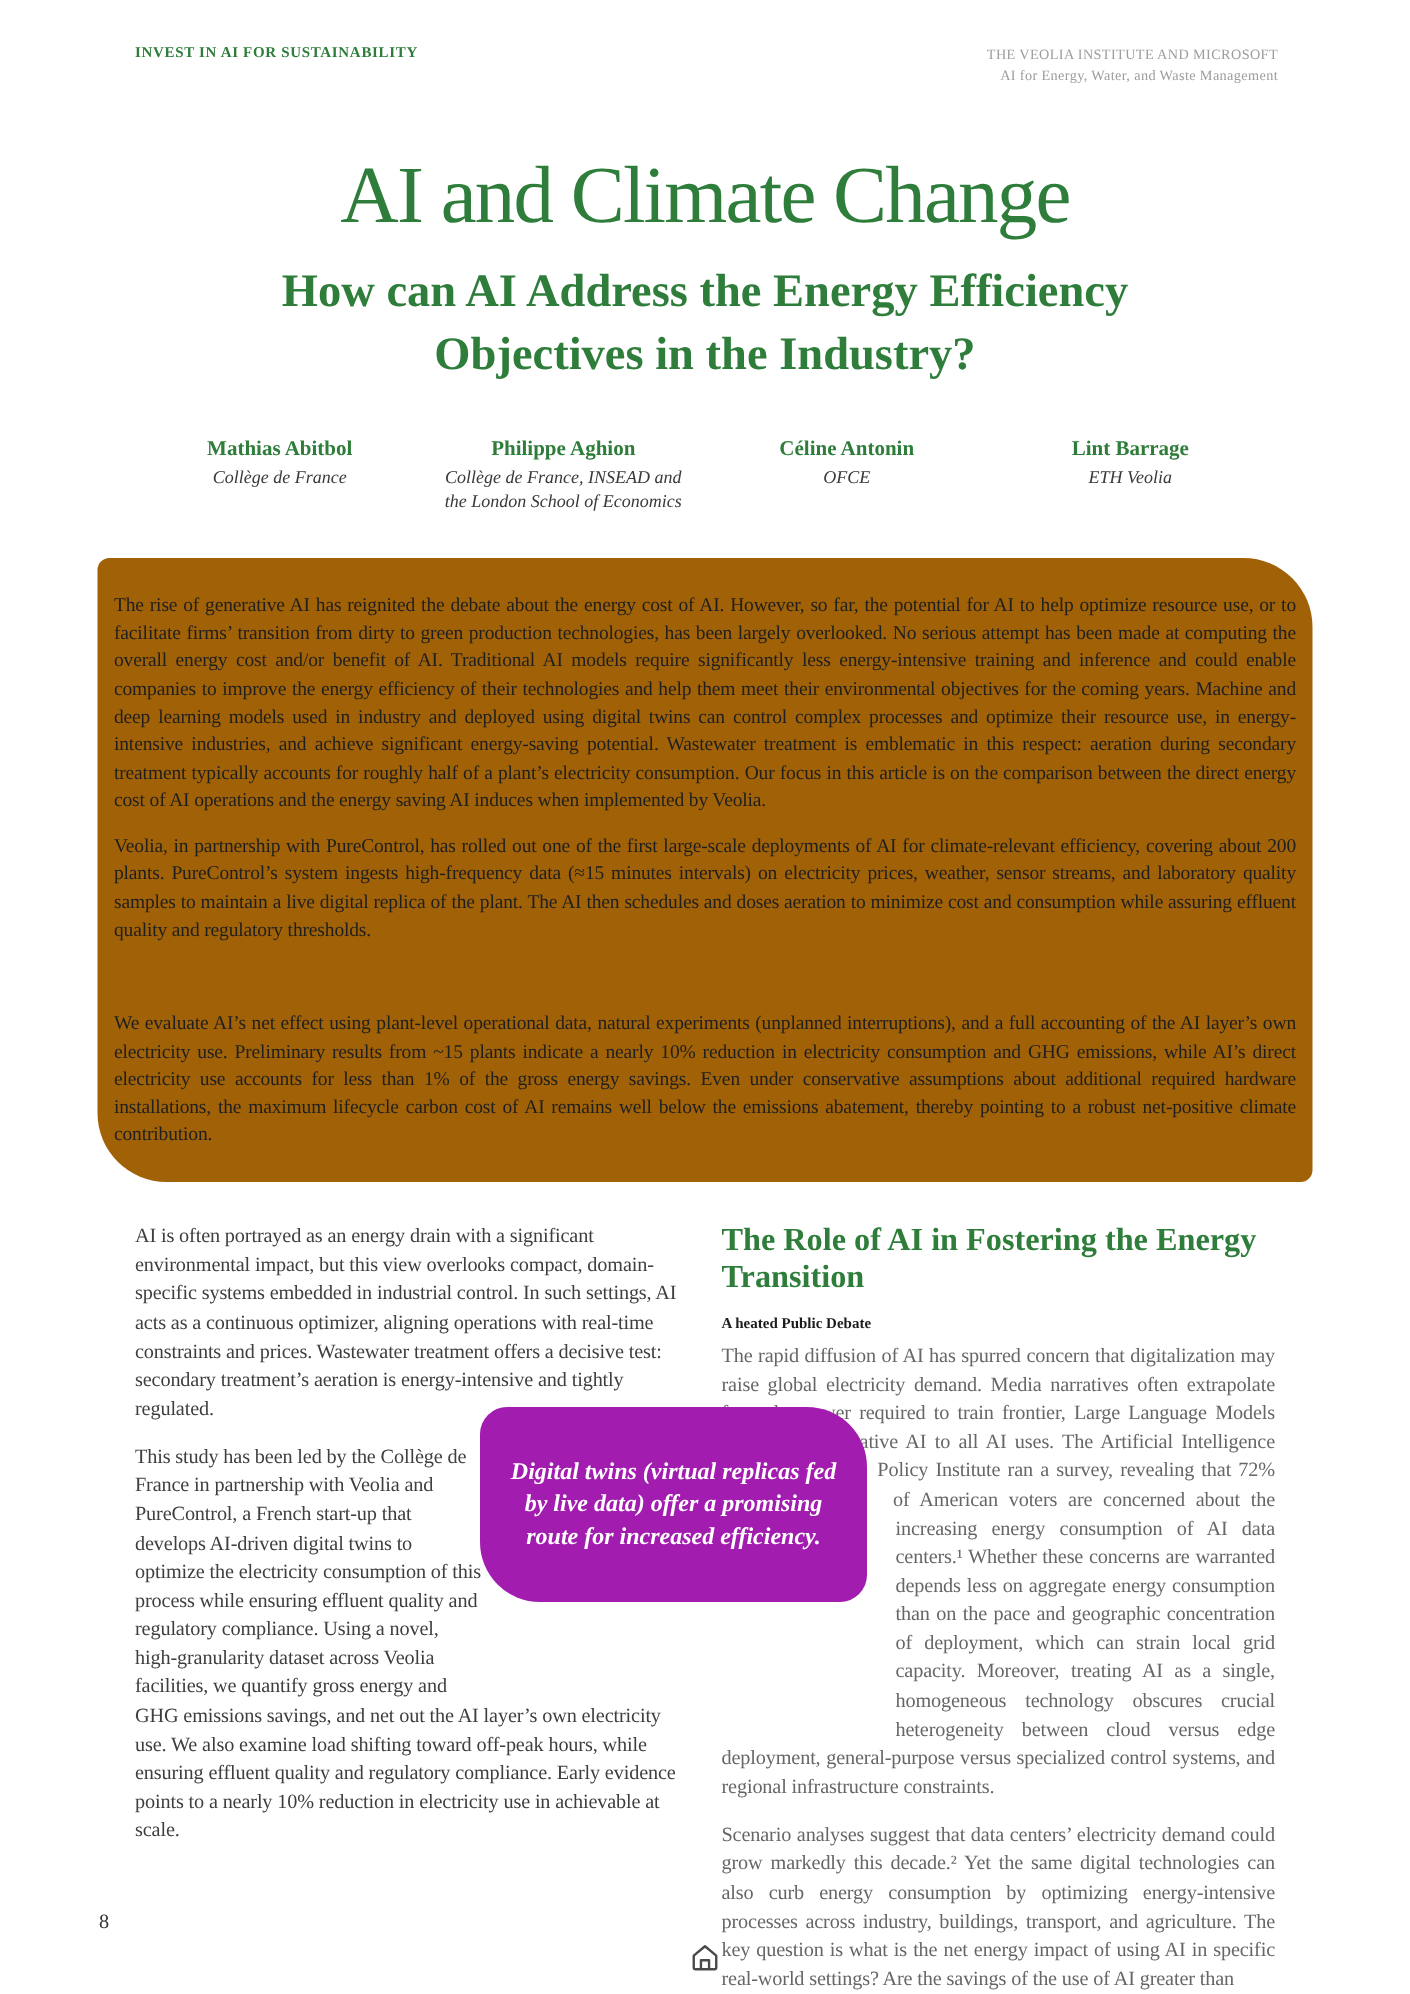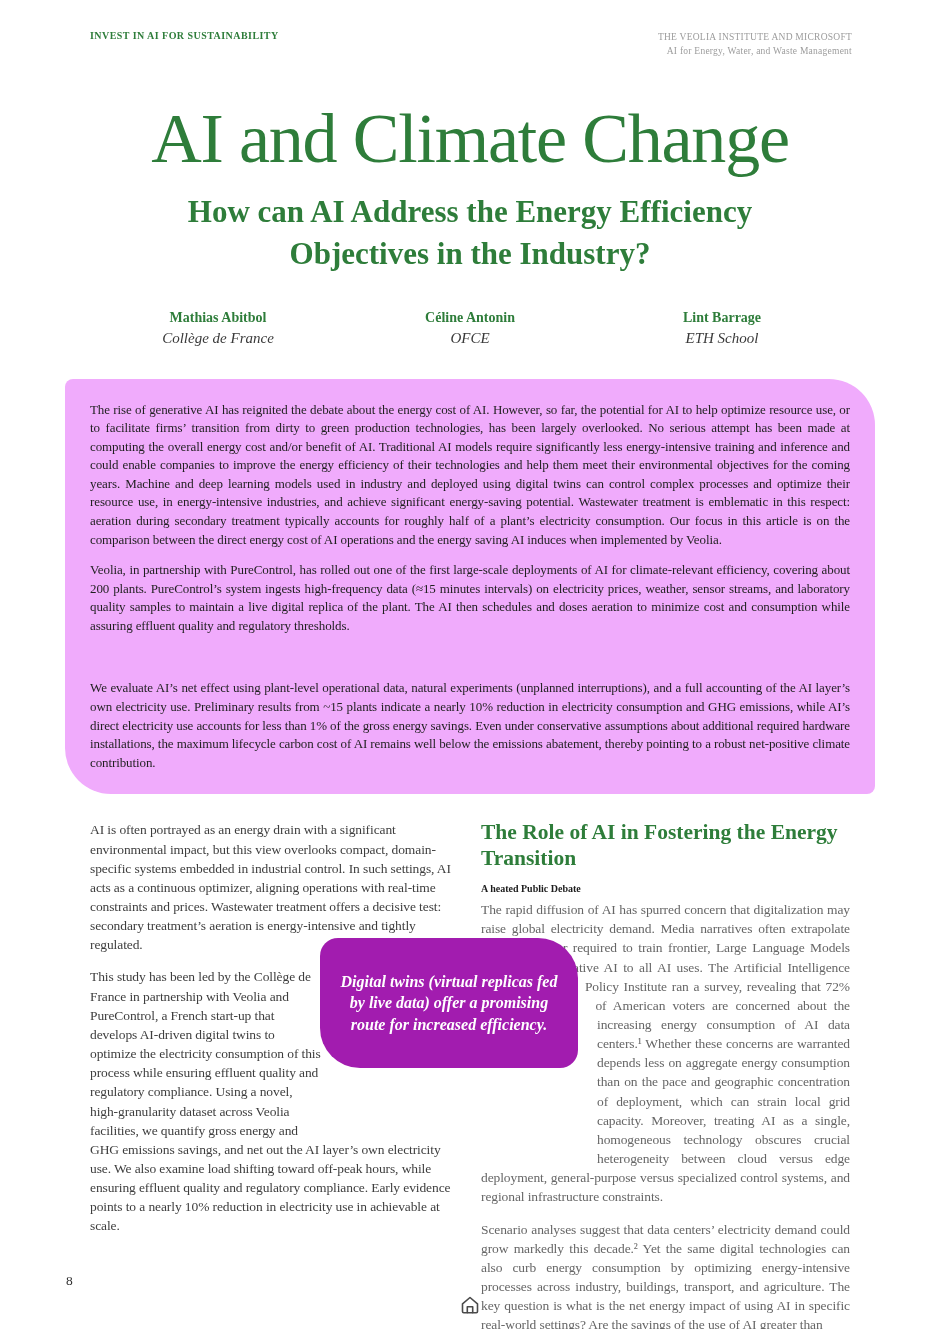--- a/index.html
+++ b/index.html
@@ -9,34 +9,34 @@
     background:#ffffff; overflow:hidden;
     font-family:Liberation Serif, serif;
   }
   
   .hdr { display:flex; justify-content:space-between; align-items:flex-start;
          padding:30px 88px 0 90px; }
   .hdr-left { color:#2e7d3a; font-weight:bold; font-size:10px; letter-spacing:.45px; }
   .hdr-right { text-align:right; color:#9c9c9c; font-size:9.5px; line-height:1.5; letter-spacing:.25px; }
 
   
-  .title { text-align:center; color:#2e7d3a; font-size:70px; font-weight:400;
+  .title { text-align:center; color:#2e7d3a; font-size:54px; font-weight:400;
            letter-spacing:-1.2px; margin-top:40px; }
   .subtitle { text-align:center; color:#2e7d3a; font-size:31px; font-weight:bold;
               max-width:710px; margin:12px auto 0; line-height:1.38; }
 
   
   .authors { display:flex; margin:34px 92px 0; }
   .author { flex:1; text-align:center; padding:0 14px; }
   .author-name { color:#2e7d3a; font-weight:bold; font-size:14px; }
-  .author-affil { font-style:italic; font-size:15px; color:#3a3a3a; margin-top:3px; line-height:1.3; }
+  .author-affil { font-style:italic; font-size:12px; color:#3a3a3a; margin-top:3px; line-height:1.3; }
 
   
-  .abstract { margin:30px 65px 0; background:#f0abfc; border-radius:8px 46px 8px 46px;
-              padding:22px 25px 22px; }
+  .abstract { margin:30px 65px 0; background:#a16207; border-radius:8px 46px 8px 46px;
+              padding:22px 11px 22px; }
   .abstract p { font-size:13px; line-height:1.43; color:#1f1f1f; text-align:justify;
                 letter-spacing:-.1px; margin-bottom:12px; }
   .abstract p:last-child { margin-bottom:0;margin-top:44px; }
 
   
   .columns { display:flex; margin:26px 90px 0; gap:26px; }
   .col-left { width:365px; }
   .col-right { width:369px; }
   .sec-head { color:#2e7d3a; font-size:21.5px; font-weight:bold; line-height:1.18; margin-bottom:12px; }
   .sub-head { font-size:10px; font-weight:bold; color:#1c1c1c; margin:15px 0 6px; }
@@ -77,26 +77,30 @@
 
   <h1 class="title">AI and Climate Change</h1>
   <div class="subtitle">How can AI Address the Energy Efficiency Objectives in the Industry?</div>
 
   <div class="authors">
     <div class="author">
       <div class="author-name">Mathias Abitbol</div>
       <div class="author-affil">Collège de France</div>
     </div>
     <div class="author">
+      <div class="author-name">Philippe Aghion</div>
+      <div class="author-affil">Collège de France, INSEAD and the London School of Economics</div>
+    </div>
+    <div class="author">
       <div class="author-name">Céline Antonin</div>
       <div class="author-affil">OFCE</div>
     </div>
     <div class="author">
       <div class="author-name">Lint Barrage</div>
-      <div class="author-affil">ETH School</div>
+      <div class="author-affil">ETH Veolia</div>
     </div>
   </div>
 
   <div class="abstract">
     <p>The rise of generative AI has reignited the debate about the energy cost of AI. However, so far, the potential for AI to help optimize resource use, or to facilitate firms’ transition from dirty to green production technologies, has been largely overlooked. No serious attempt has been made at computing the overall energy cost and/or benefit of AI. Traditional AI models require significantly less energy-intensive training and inference and could enable companies to improve the energy efficiency of their technologies and help them meet their environmental objectives for the coming years. Machine and deep learning models used in industry and deployed using digital twins can control complex processes and optimize their resource use, in energy-intensive industries, and achieve significant energy-saving potential. Wastewater treatment is emblematic in this respect: aeration during secondary treatment typically accounts for roughly half of a plant’s electricity consumption. Our focus in this article is on the comparison between the direct energy cost of AI operations and the energy saving AI induces when implemented by Veolia.</p>
     <p>Veolia, in partnership with PureControl, has rolled out one of the first large-scale deployments of AI for climate-relevant efficiency, covering about 200 plants. PureControl’s system ingests high-frequency data (≈15 minutes intervals) on electricity prices, weather, sensor streams, and laboratory quality samples to maintain a live digital replica of the plant. The AI then schedules and doses aeration to minimize cost and consumption while assuring effluent quality and regulatory thresholds.</p>
     <p>We evaluate AI’s net effect using plant-level operational data, natural experiments (unplanned interruptions), and a full accounting of the AI layer’s own electricity use. Preliminary results from ~15 plants indicate a nearly 10% reduction in electricity consumption and GHG emissions, while AI’s direct electricity use accounts for less than 1% of the gross energy savings. Even under conservative assumptions about additional required hardware installations, the maximum lifecycle carbon cost of AI remains well below the emissions abatement, thereby pointing to a robust net-positive climate contribution.</p>
   </div>
 
   <div class="columns">

